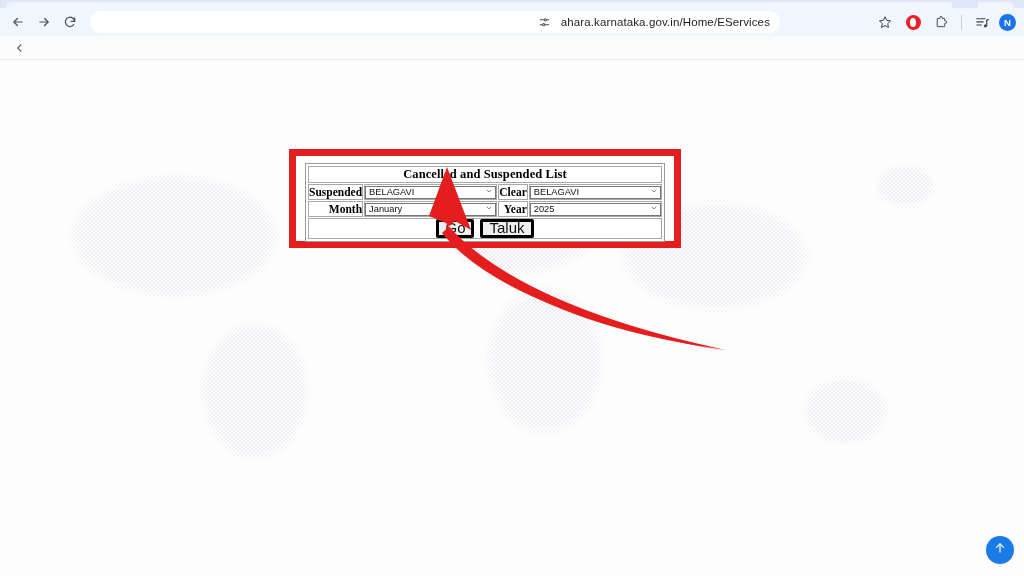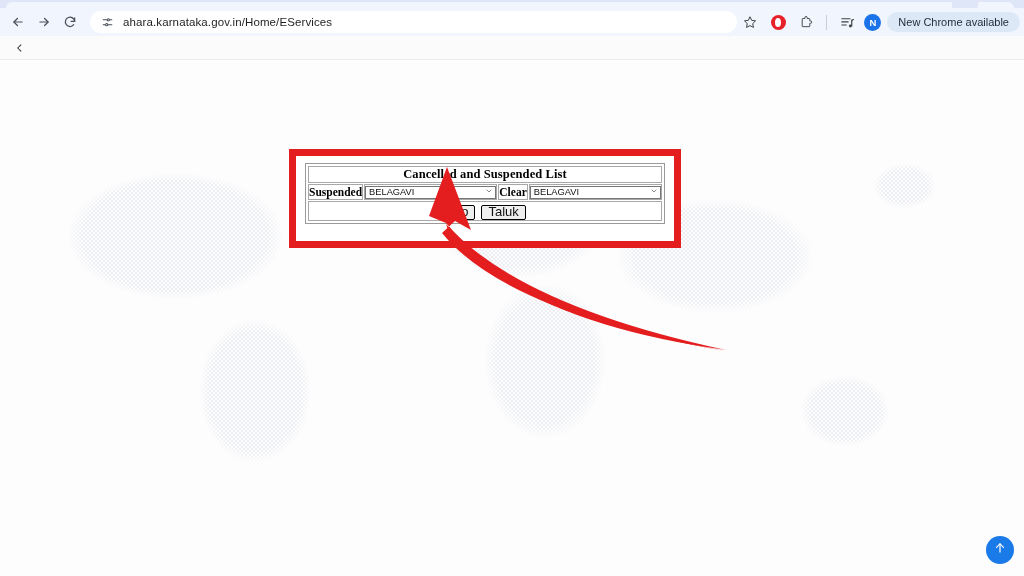--- a/index.html
+++ b/index.html
@@ -42,20 +42,21 @@
     position: relative;
     margin-left: 8px;
     height: 22px;
     flex: 1 1 auto;
     max-width: 690px;
     background: #ffffff;
     border-radius: 13px;
     display: flex; align-items: center;
     padding: 0 10px 0 8px;
     overflow: hidden;
+    justify-content: flex-end;
   }
   .omni-icon { width: 18px; height: 18px; display:flex; align-items:center; justify-content:center; color:#4a4f57; flex: 0 0 auto; }
   .omni-url {
     font-size: 11.5px; color: #1f1f1f; white-space: nowrap;
     margin-left: 7px; letter-spacing: 0.01em;
   }
 
   .toolbar-right {
     margin-left: auto; display: flex; align-items: center; gap: 2px; padding-right: 4px;
   }
@@ -196,25 +197,25 @@
   .select .chev {
     position: absolute; right: 3px; top: 50%;
     width: 6px; height: 6px;
     margin-top: -4px;
     color: #6b6b6b;
   }
   .select .chev svg { display: block; }
   td.btn-cell { text-align: center; padding: 2px 0 2px 0; }
   .btn {
     display: inline-block;
-    font-size: 13px;
+    font-size: 15px;
     font-family: "Liberation Sans", sans-serif;
     color: #111;
     background: #efefef;
-    border: 1px solid #000000;
+    border: 3px solid #000000;
     border-radius: 2px;
     padding: 1px 6px 1.5px 6px;
     line-height: 10px;
     margin: 0 3px;
   }
 
   
   .arrow-layer {
     position: absolute; left: 0; top: 0; width: 1024px; height: 515px;
     pointer-events: none;
@@ -298,21 +299,20 @@
         <svg width="15" height="15" viewBox="0 0 24 24" fill="none" stroke="currentColor" stroke-width="1.9" stroke-linecap="round">
             <line x1="3" y1="6" x2="16" y2="6"></line>
             <line x1="3" y1="11" x2="13" y2="11"></line>
             <line x1="3" y1="16" x2="10" y2="16"></line>
             <circle cx="16.5" cy="17.5" r="2.3" fill="currentColor" stroke="none"></circle>
             <line x1="18.8" y1="17.5" x2="18.8" y2="8.5"></line>
             <path d="M18.8 8.5 L21.6 7.3" stroke-width="1.9"></path>
           </svg>
       </div>
       <div class="avatar">N</div>
-      <div class="chrome-pill">New Chrome available</div>
     </div>
   </div>
 
   <div class="subbar">
     <span class="back-chev">
       <svg width="11" height="14" viewBox="0 0 24 24" fill="none" stroke="currentColor" stroke-width="2.2" stroke-linecap="round" stroke-linejoin="round">
           <polyline points="15 5 8 12 15 19"></polyline>
         </svg>
     </span>
   </div>
@@ -345,20 +345,44 @@
                 <span>BELAGAVI</span>
                 <span class="chev">
                   <svg width="6" height="6" viewBox="0 0 12 12" fill="none" stroke="currentColor" stroke-width="1.6" stroke-linecap="round" stroke-linejoin="round">
                         <polyline points="2 4 6 8 10 4"></polyline>
                       </svg>
                 </span>
               </span>
             </td>
           </tr>
           <tr>
+            <td class="lbl">Month</td>
+            <td class="fld">
+              <span class="select">
+                <span>January</span>
+                <span class="chev">
+                  <svg width="6" height="6" viewBox="0 0 12 12" fill="none" stroke="currentColor" stroke-width="1.6" stroke-linecap="round" stroke-linejoin="round">
+                        <polyline points="2 4 6 8 10 4"></polyline>
+                      </svg>
+                </span>
+              </span>
+            </td>
+            <td class="lbl">Year</td>
+            <td class="fld">
+              <span class="select">
+                <span>2025</span>
+                <span class="chev">
+                  <svg width="6" height="6" viewBox="0 0 12 12" fill="none" stroke="currentColor" stroke-width="1.6" stroke-linecap="round" stroke-linejoin="round">
+                        <polyline points="2 4 6 8 10 4"></polyline>
+                      </svg>
+                </span>
+              </span>
+            </td>
+          </tr>
+          <tr>
             <td class="btn-cell" colspan="4">
               <span class="btn">Go</span><span class="btn">Taluk</span>
             </td>
           </tr>
         </tbody>
           </table>
       </div>
     </div>
 
     <svg class="arrow-layer" viewBox="0 0 1024 515" xmlns="http://www.w3.org/2000/svg">

